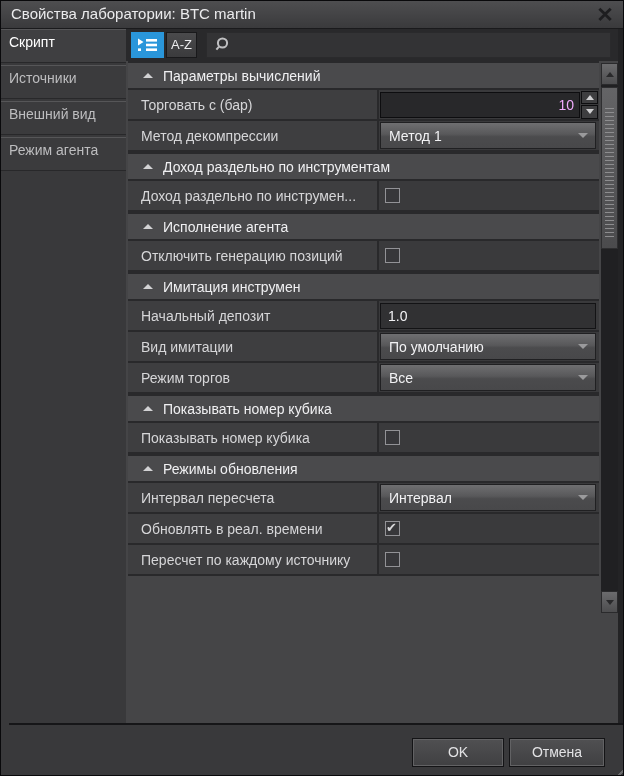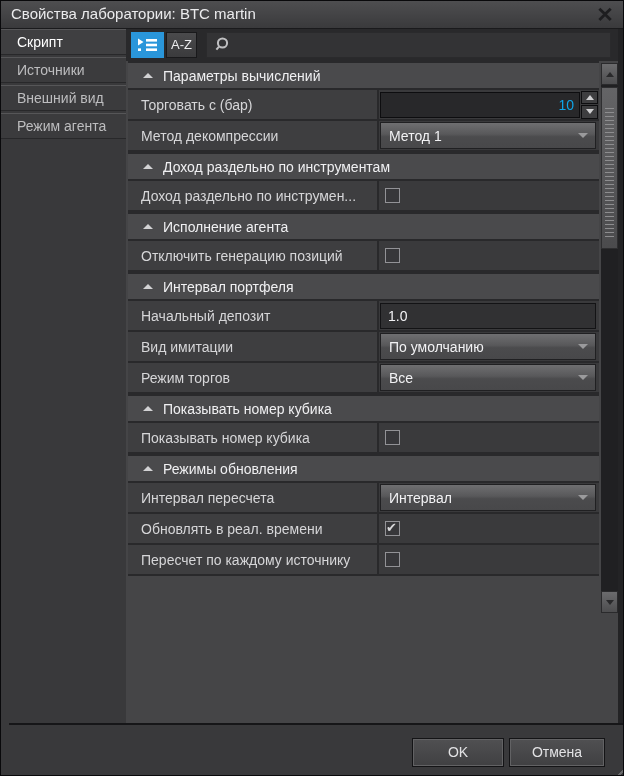--- a/index.html
+++ b/index.html
@@ -6,22 +6,22 @@
   .window{position:relative;width:624px;height:776px;overflow:hidden;background:#39393b;
           font-family:"Liberation Sans",sans-serif;border:1px solid #09090b;box-sizing:border-box;}
   
   .titlebar{position:absolute;left:0;top:0;width:100%;height:28px;
             background:linear-gradient(#4e4e50,#3a3a3c);border-bottom:1px solid #1a1a1c;box-sizing:border-box;}
   .title{position:absolute;left:10px;top:4px;font-size:15px;color:#ebebed;white-space:nowrap;}
   .close{position:absolute;right:4px;top:0;width:28px;height:27px;color:#1e1e20;font-size:21px;
          font-weight:700;text-align:center;line-height:27px;cursor:default;}
   
   .sidebar{position:absolute;left:0;top:28px;width:125px;height:694px;background:#39393b;}
-  .tab{height:26px;margin-bottom:2px;box-sizing:border-box;border-top:1px solid #565658;border-bottom:1px solid #28282a;
-       background:#3b3b3d;color:#bdbdbf;font-size:14px;line-height:24px;padding-left:16px;white-space:nowrap;overflow:hidden;}
+  .tab{height:34px;margin-bottom:2px;box-sizing:border-box;border-top:1px solid #565658;border-bottom:1px solid #28282a;
+       background:#3b3b3d;color:#bdbdbf;font-size:14px;line-height:24px;padding-left:8px;white-space:nowrap;overflow:hidden;}
   .tab.selected{color:#ffffff;background:#3f3f41;}
   
   .toolbar{position:absolute;left:125px;top:28px;width:492px;height:32px;background:#29292b;}
   .btn-cat{position:absolute;left:5px;top:3px;width:33px;height:26px;background:#2a96da;
            display:flex;align-items:center;justify-content:center;}
   .btn-az{position:absolute;left:40px;top:3px;width:31px;height:26px;box-sizing:border-box;
           background:linear-gradient(#4a4a4c,#3b3b3d);border:1px solid #19191b;color:#ededef;
           font-size:13px;text-align:center;line-height:24px;}
   .search{position:absolute;left:80px;top:3px;width:405px;height:26px;box-sizing:border-box;
           background:#333335;border:1px solid #2a2a2c;display:flex;align-items:center;}
@@ -40,21 +40,21 @@
         border-bottom:5px solid #d2d2d4;margin:0 10px 0 15px;}
   .grid-row{height:29px;margin-bottom:2px;display:flex;}
   .cell-label{width:249px;margin-right:2px;background:#3e3e40;display:flex;align-items:center;
               padding-left:13px;box-sizing:border-box;color:#d6d6d8;font-size:14px;
               white-space:nowrap;overflow:hidden;}
   .cell-value{flex:1;background:#3a3a3c;display:flex;align-items:center;position:relative;}
   
   .num-wrap{display:flex;align-items:center;width:100%;padding:0 1px;box-sizing:border-box;}
   .num-input{flex:1;height:26px;box-sizing:border-box;background:#28282a;border:1px solid #0d0d0f;
              display:flex;align-items:center;justify-content:flex-end;padding-right:5px;
-             color:#0ea5e9;font-size:14px;}
+             color:#f0abfc;font-size:14px;}
   .spinner{width:17px;height:28px;display:flex;flex-direction:column;margin-left:1px;flex:0 0 auto;}
   .spin-btn{flex:1;background:#3e3e40;border:1px solid #0d0d0f;box-sizing:border-box;
             display:flex;align-items:center;justify-content:center;}
   .spin-btn + .spin-btn{margin-top:1px;}
   .tri-up{width:0;height:0;border-left:4px solid transparent;border-right:4px solid transparent;
           border-bottom:5px solid #cfcfd1;}
   .tri-down{width:0;height:0;border-left:4px solid transparent;border-right:4px solid transparent;
             border-top:5px solid #cfcfd1;}
   .dropdown{width:216px;height:27px;box-sizing:border-box;margin-left:1px;position:relative;
             background:linear-gradient(180deg,#6f6f71 0%,#58585a 45%,#4b4b4d 55%,#48484a 100%);
@@ -181,21 +181,21 @@
         <span>Исполнение агента</span>
       </div>
       <div class="grid-row">
         <div class="cell-label">Отключить генерацию позиций</div>
         <div class="cell-value">
           <div class="checkbox"></div>
         </div>
       </div>
       <div class="section-header">
         <span class="chev"></span>
-        <span>Интервал портфеля</span>
+        <span>Имитация инструмен</span>
       </div>
       <div class="grid-row">
         <div class="cell-label">Начальный депозит</div>
         <div class="cell-value">
           <div class="text-input">1.0</div>
         </div>
       </div>
       <div class="grid-row">
         <div class="cell-label">Вид имитации</div>
         <div class="cell-value">

